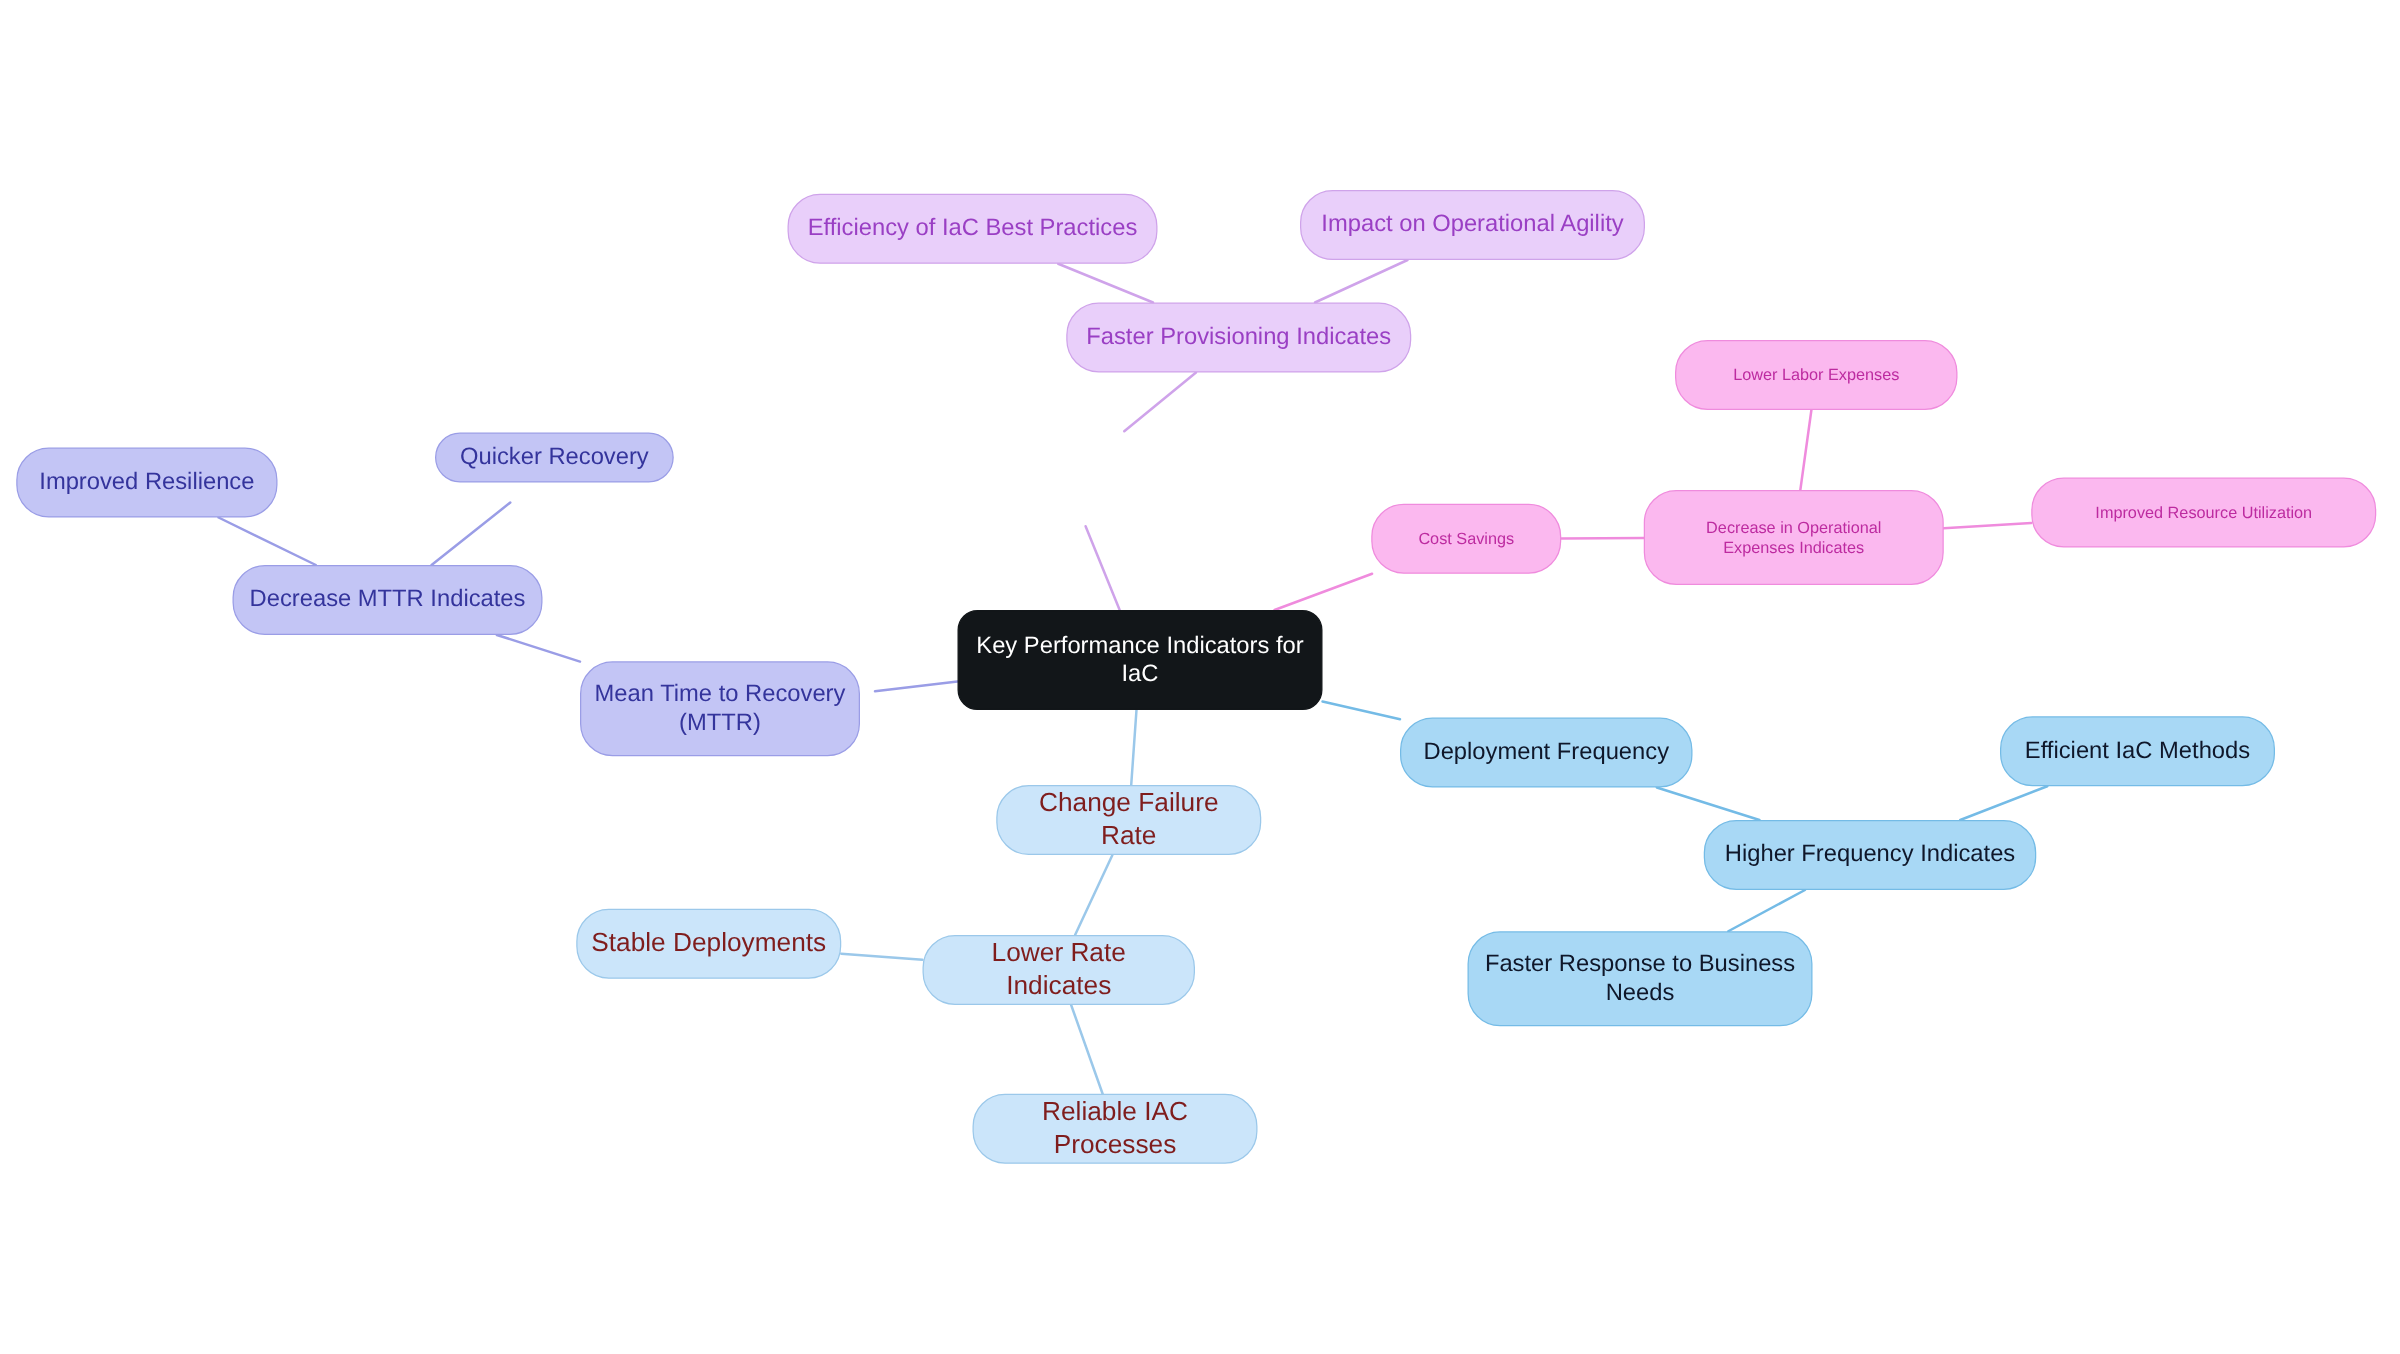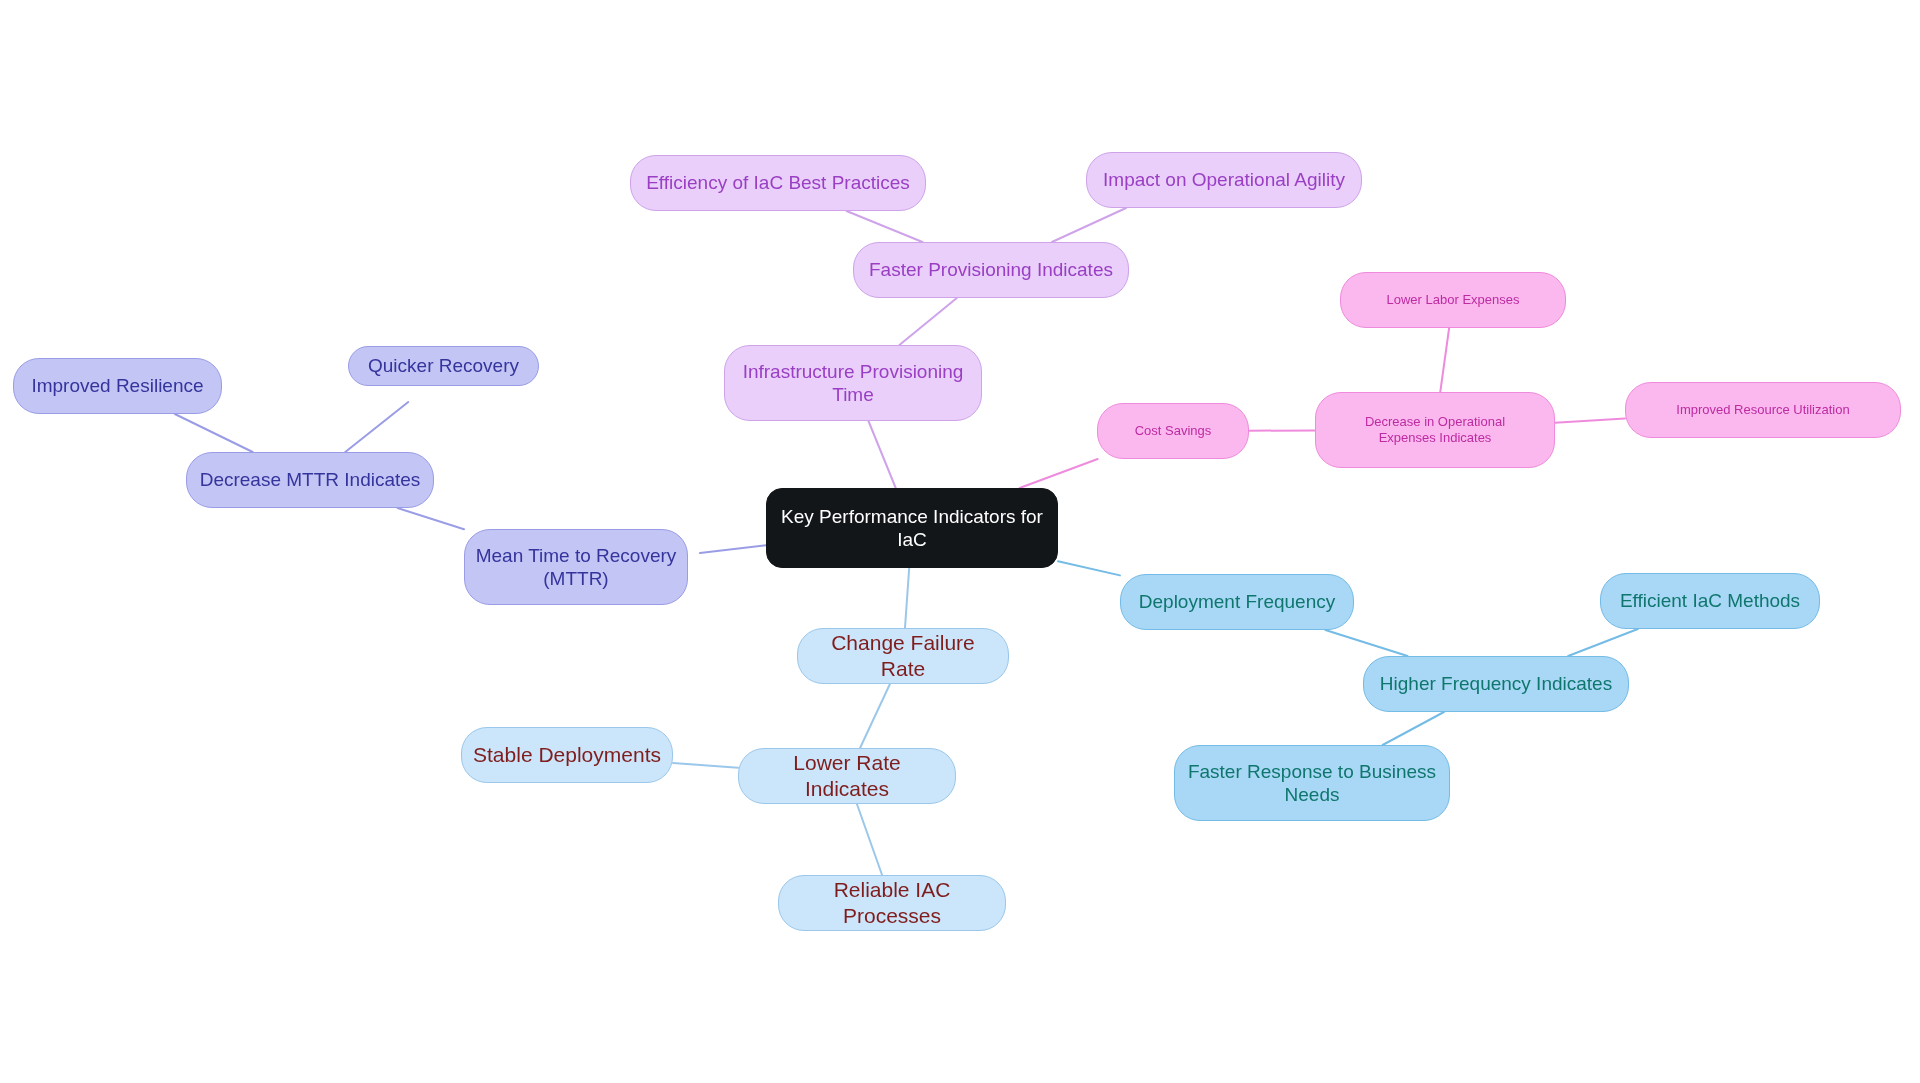--- a/index.html
+++ b/index.html
@@ -69,21 +69,21 @@
   .pink {
     background: #fbb8ef;
     border-color: #ef8bdd;
     color: #bd2ba0;
     border-radius: 26px;
     font-size: 13px;
   }
   .sky {
     background: #a8d8f5;
     border-color: #74bbe6;
-    color: #0f766e;
+    color: #0f172a;
     border-radius: 26px;
     font-size: 19px;
     align-items: center;
   }
   .ice {
     background: #cbe5fa;
     border-color: #9bc8ea;
     color: #7f1d1d;
     border-radius: 26px;
     font-size: 21px;
@@ -112,31 +112,27 @@
       <line x1="1443.9595959595958" y1="712" x2="1382.6262626262626" y2="745" stroke="#74bbe6" stroke-width="2" stroke-linecap="round"></line>
       <line x1="909.1875" y1="568" x2="904.96875" y2="628" stroke="#9bc8ea" stroke-width="2" stroke-linecap="round"></line>
       <line x1="889.9333333333333" y1="684" x2="860.0666666666667" y2="748" stroke="#9bc8ea" stroke-width="2" stroke-linecap="round"></line>
       <line x1="738" y1="767.825" x2="673" y2="762.95" stroke="#9bc8ea" stroke-width="2" stroke-linecap="round"></line>
       <line x1="856.9212598425197" y1="804" x2="882.0787401574803" y2="875" stroke="#9bc8ea" stroke-width="2" stroke-linecap="round"></line>
     </svg>
 <div class="node root" style="left: 766px; top: 488px; width: 292px; height: 80px;">
       <span class="node-label">Key Performance Indicators for
 IaC</span>
     </div>
-    <div class="node lilac" style="left: 724px; top: 345px; width: 258px; height: 76px;">
-      <span class="node-label">Infrastructure Provisioning
-Time</span>
-    </div>
     <div class="node lilac" style="left: 853px; top: 242px; width: 276px; height: 56px;">
       <span class="node-label">Faster Provisioning Indicates</span>
     </div>
     <div class="node lilac" style="left: 630px; top: 155px; width: 296px; height: 56px;">
       <span class="node-label">Efficiency of IaC Best Practices</span>
     </div>
-    <div class="node lilac" style="left: 1086px; top: 152px; width: 276px; height: 56px;">
+    <div class="node lilac" style="left: 1040px; top: 152px; width: 276px; height: 56px;">
       <span class="node-label">Impact on Operational Agility</span>
     </div>
     <div class="node periwinkle" style="left: 464px; top: 529px; width: 224px; height: 76px;">
       <span class="node-label">Mean Time to Recovery
 (MTTR)</span>
     </div>
     <div class="node periwinkle" style="left: 186px; top: 452px; width: 248px; height: 56px;">
       <span class="node-label">Decrease MTTR Indicates</span>
     </div>
     <div class="node periwinkle" style="left: 13px; top: 358px; width: 209px; height: 56px;">

